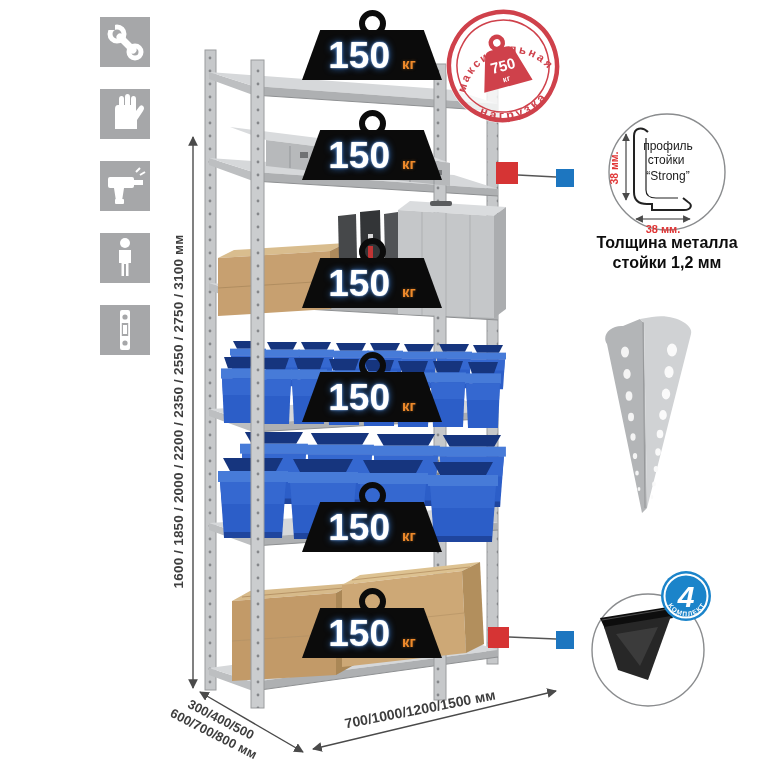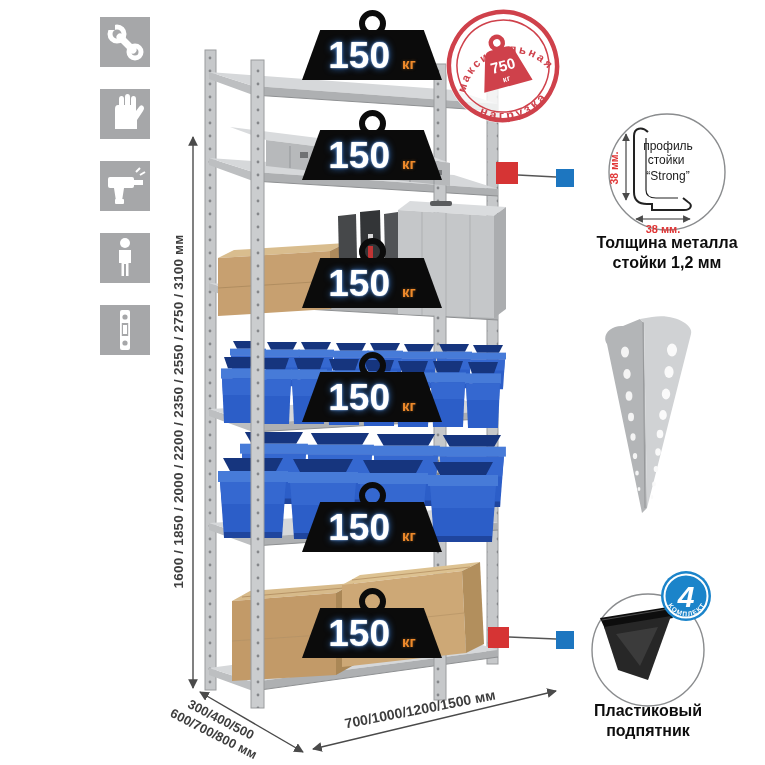--- a/index.html
+++ b/index.html
@@ -371,18 +371,14 @@
 <div class="ldim">
   <div>300/400/500</div>
   <div>600/700/800 мм</div>
 </div>
 <div class="rdim">700/1000/1200/1500 мм</div>
 
 <div class="caption" id="cap-profile">
   <div>Толщина металла</div>
   <div>стойки 1,2 мм</div>
 </div>
-<div class="caption" id="cap-foot">
-  <div>Пластиковый</div>
-  <div>подпятник</div>
-</div>
 
 </div>
 
 </body></html>

